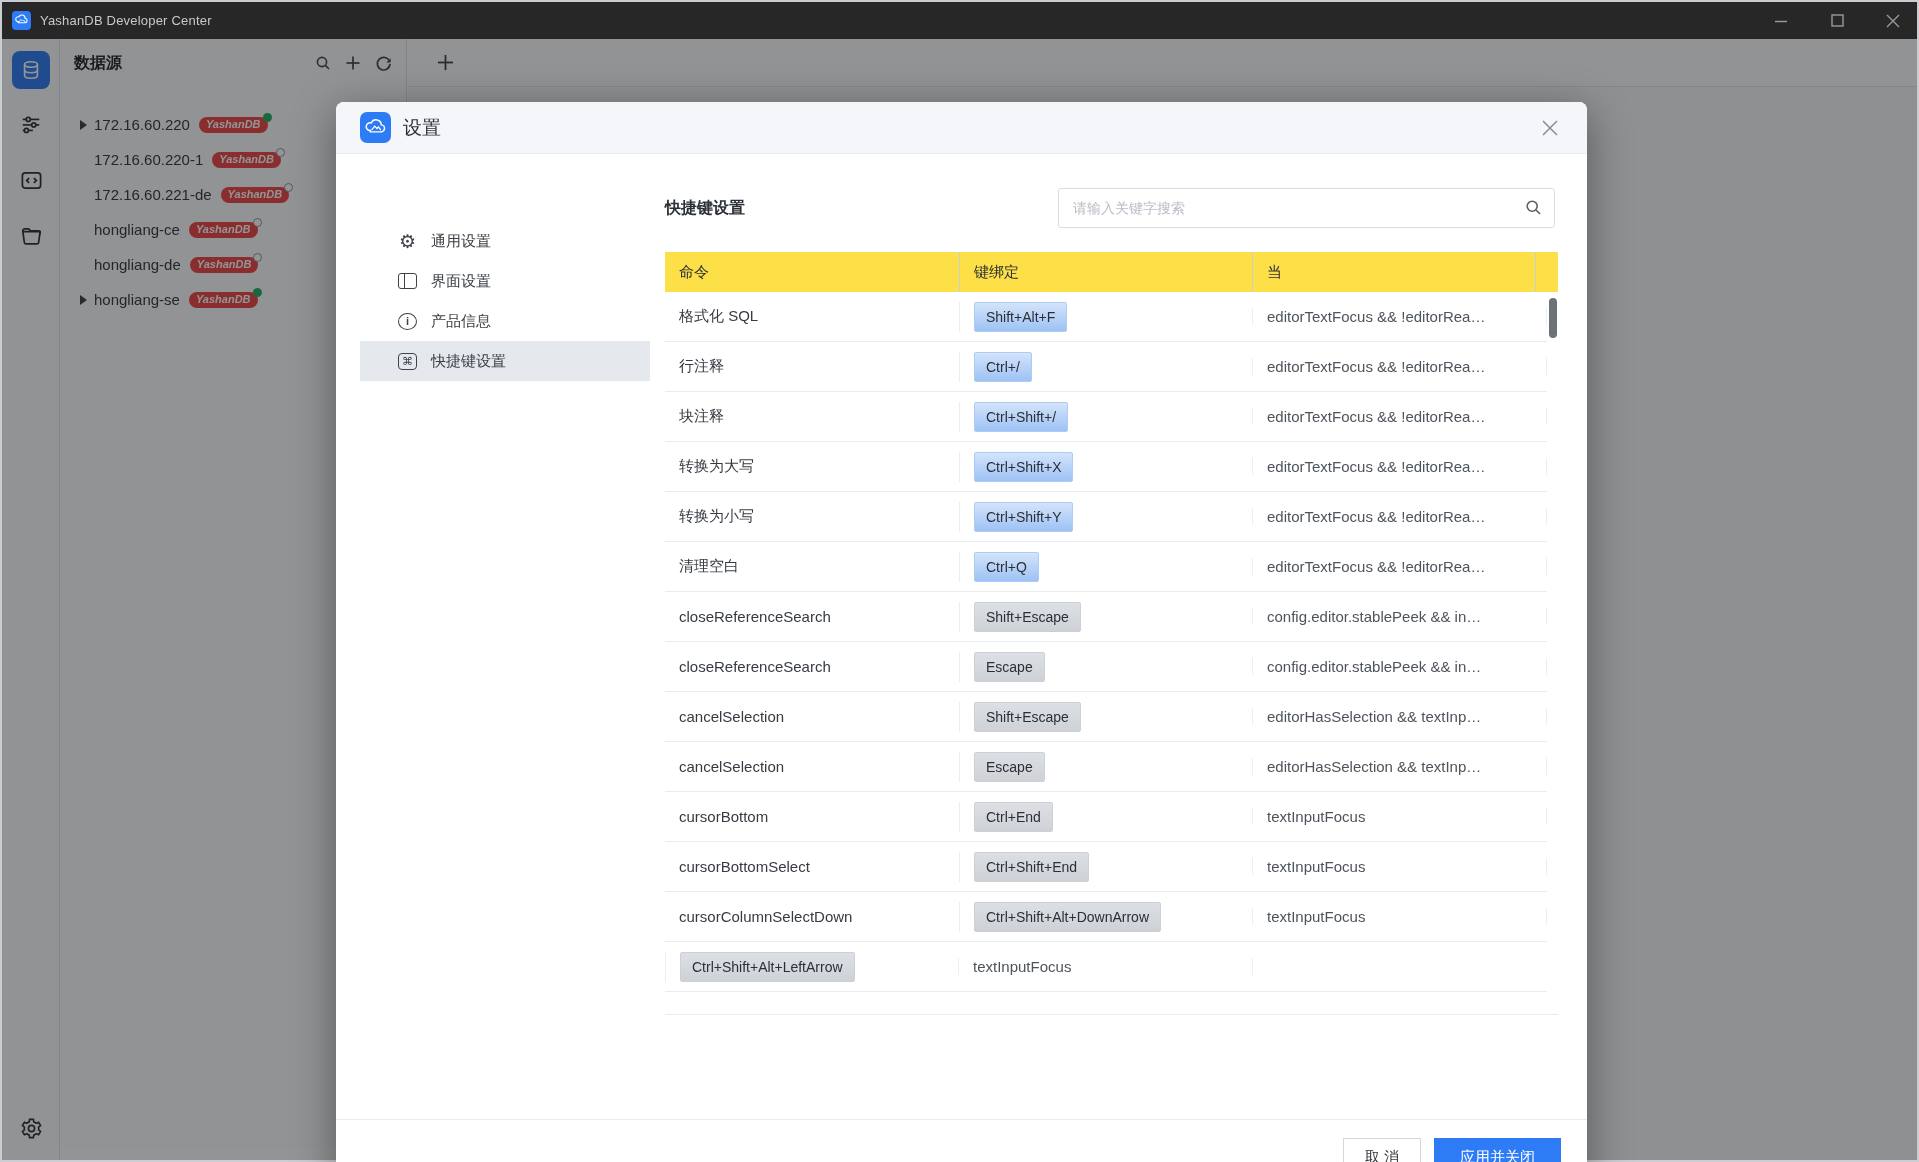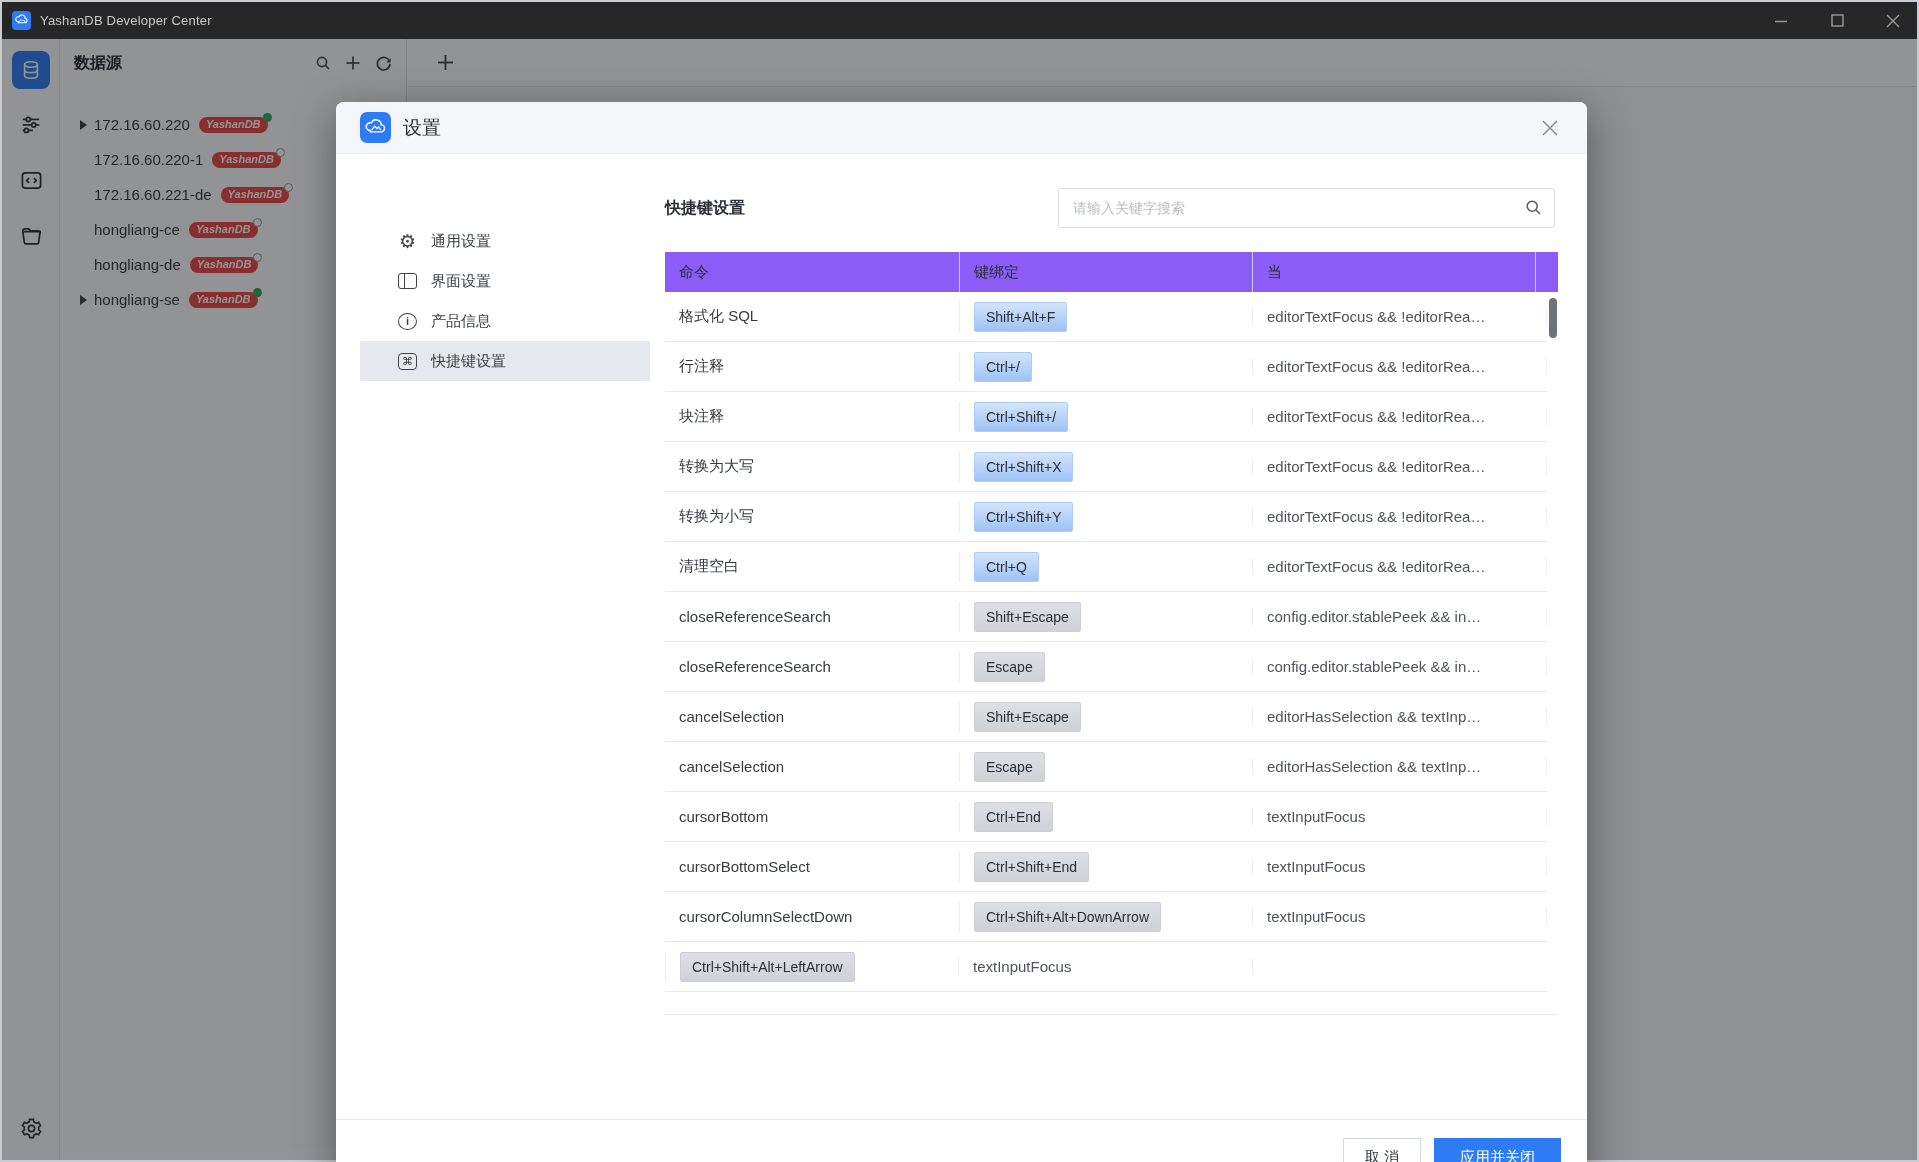--- a/index.html
+++ b/index.html
@@ -58,21 +58,21 @@
   .nav-ic.keyboard::before { content:"⌘"; }
 
   .dlg-content { position:absolute; top:0; left:290px; right:0; bottom:0; }
   .content-heading { position:absolute; left:39px; top:44px; font-size:16px; font-weight:700; color:#2b2f36; }
   .search-box { position:absolute; left:432px; top:34px; width:497px; height:40px; }
   .search-box input { width:100%; height:100%; border:1px solid #d9dce1; border-radius:3px; font-size:14px; padding:0 40px 0 14px; color:#14532d; outline:none; font-family:inherit; }
   .search-box input::placeholder { color:#b8bdc4; }
   .search-box .mag { position:absolute; right:13px; top:11px; color:#5a5f66; }
 
   .kb-table { position:absolute; left:39px; top:98px; width:893px; }
-  .thead { display:flex; height:40px; background:#8b5cf6; align-items:stretch; }
+  .thead { display:flex; height:40px; background:#fde047; align-items:stretch; }
   .th { display:flex; align-items:center; padding-left:14px; font-size:15px; font-weight:500; color:#2b2f36; }
   .th1 { width:294px; } .th2 { width:293px; border-left:1px solid #c9ced5; } .th3 { width:284px; border-left:1px solid #c9ced5; border-right:1px solid #c9ced5; }
   .rows { position:relative; }
   .trow { display:flex; height:50px; align-items:center; border-bottom:1px solid #e9ecef; width:882px; }
   .td { display:flex; align-items:center; padding-left:14px; font-size:15px; }
   .td1 { width:294px; color:#363b42; }
   .td2 { width:293px; border-left:1px solid #eceef1; }
   .td3 { width:295px; border-left:1px solid #eceef1; border-right:1px solid #eceef1; color:#4e545b; overflow:hidden; white-space:nowrap; }
   .chip { font-size:14px; color:#2b2f36; padding:7px 11px; border-radius:2px; line-height:1; }
   .chip.blue { background:linear-gradient(180deg,#d3e4fb 0%,#9dc2f4 100%); border:1px solid #aecbf4; }

